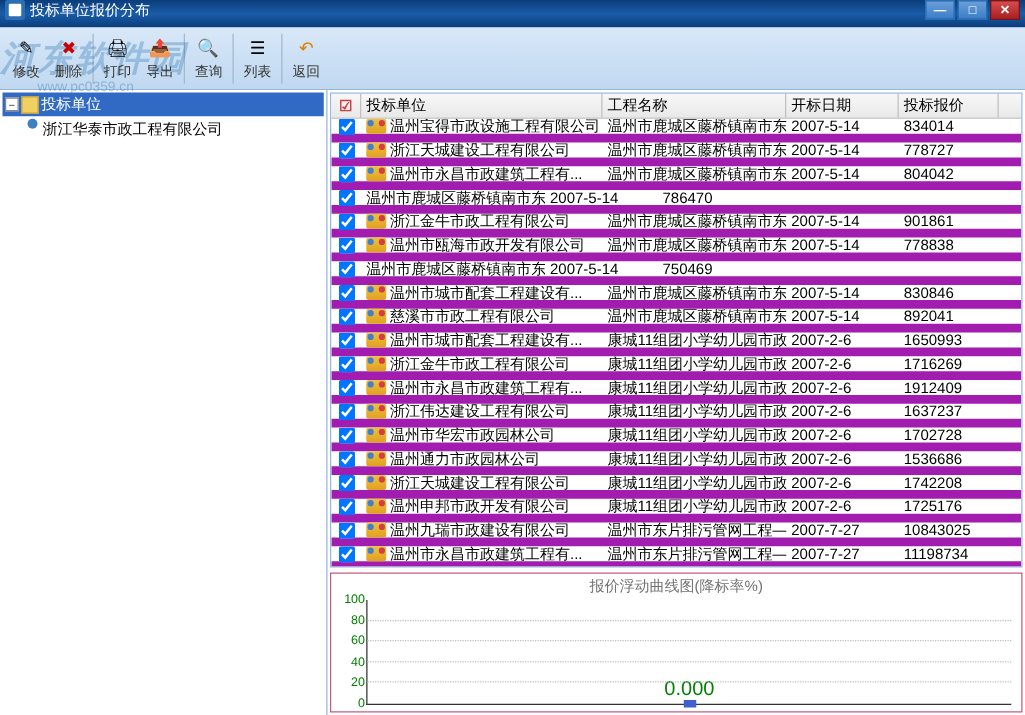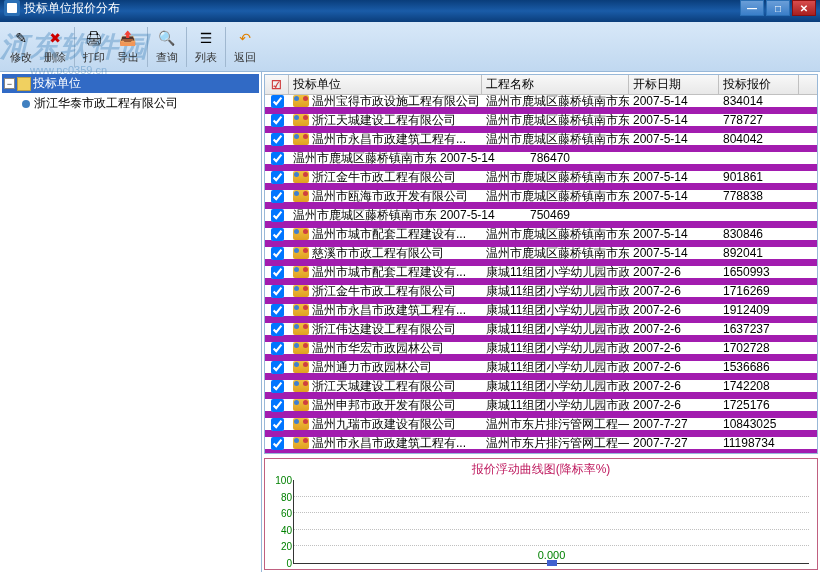--- a/index.html
+++ b/index.html
@@ -20,46 +20,46 @@
 .tool-icon { width: 20px; height: 20px; margin-bottom: 2px; display: flex; align-items: center; justify-content: center; font-size: 14px; }
 .tool-label { font-size: 11px; color: #333; }
 .tool-sep { width: 1px; height: 40px; background: #a0b8d0; margin: 0 2px; }
 
 .main { display: flex; height: 500px; }
 .tree-panel { width: 262px; border-right: 1px solid #98b8d8; background: #fff; padding: 2px; }
 .tree-node { display: flex; align-items: center; padding: 1px 2px; }
 .tree-node.root { background: #316ac5; color: #fff; }
 .tree-toggle { width: 11px; height: 11px; border: 1px solid #888; display: flex; align-items: center; justify-content: center; font-size: 9px; margin-right: 2px; cursor: pointer; background: #fff; color: #333; }
 .tree-icon { width: 14px; height: 14px; background: #f0d060; border: 1px solid #c0a040; margin-right: 2px; }
-.tree-child { padding-left: 20px; display: flex; align-items: center; padding-top: 2px; padding-bottom: 2px; }
+.tree-child { padding-left: 20px; display: flex; align-items: flex-start; padding-top: 2px; padding-bottom: 2px; }
 .tree-leaf-icon { width: 8px; height: 8px; border-radius: 50%; background: #4080c0; margin-right: 4px; }
 
 .right-panel { flex: 1; display: flex; flex-direction: column; }
 .grid { flex: 1; overflow: hidden; border: 1px solid #98b8d8; margin: 2px; }
 .grid-header { display: flex; background: linear-gradient(#f8f8f8,#e8e8e8); border-bottom: 1px solid #c0c0c0; height: 20px; }
 .grid-header-cell { border-right: 1px solid #c0c0c0; padding: 2px 4px; display: flex; align-items: center; }
 .col-check { width: 24px; justify-content: center; }
 .col-unit { width: 193px; }
 .col-project { width: 147px; }
 .col-date { width: 90px; }
 .col-price { width: 80px; }
 .grid-body { height: 362px; overflow-y: auto; overflow-x: hidden; }
 .grid-row { display: flex; height: 19px; align-items: center; border-bottom: 7px solid #a21caf; }
 .grid-cell { padding: 0 4px; overflow: hidden; white-space: nowrap; text-overflow: ellipsis; display: flex; align-items: center; }
 .row-icon { width: 16px; height: 12px; background: linear-gradient(#f0c040,#e0a020); border-radius: 2px; margin-right: 3px; flex-shrink: 0; position: relative; }
 .row-icon::before { content: ""; position: absolute; left: 1px; top: 1px; width: 5px; height: 5px; background: #4080d0; border-radius: 50%; }
 .row-icon::after { content: ""; position: absolute; right: 1px; top: 1px; width: 5px; height: 5px; background: #d04040; border-radius: 50%; }
 input[type=checkbox] { width: 13px; height: 13px; }
 
 .chart-panel { height: 112px; border: 1px solid #c06080; margin: 2px; background: #fff; position: relative; }
-.chart-title { text-align: center; color: #be185d; font-size: 12px; padding: 2px; }
+.chart-title { text-align: center; color: #737373; font-size: 12px; padding: 2px; }
 .chart-area { position: relative; height: 84px; margin-left: 28px; margin-right: 8px; border-left: 1px solid #333; border-bottom: 1px solid #333; }
 .y-label { position: absolute; right: 100%; font-size: 10px; color: #008000; padding-right: 2px; transform: translateY(-50%); }
 .chart-gridline { position: absolute; left: 0; right: 0; border-top: 1px dotted #c0c0c0; }
-.chart-value { position: absolute; bottom: 2px; left: 50%; transform: translateX(-50%); color: #008000; font-size: 11px; }
+.chart-value { position: absolute; bottom: 2px; left: 50%; transform: translateX(-50%); color: #008000; font-size: 16px; }
 .chart-marker { position: absolute; bottom: -3px; left: 50%; transform: translateX(-50%); width: 10px; height: 6px; background: #4060d0; }
 
 .header-check { color: #d04040; font-weight: bold; }
 </style>
 </head>
 <body>
 
 <div class="titlebar">
   <div class="titlebar-icon"></div>
   <div class="titlebar-text">投标单位报价分布</div>

